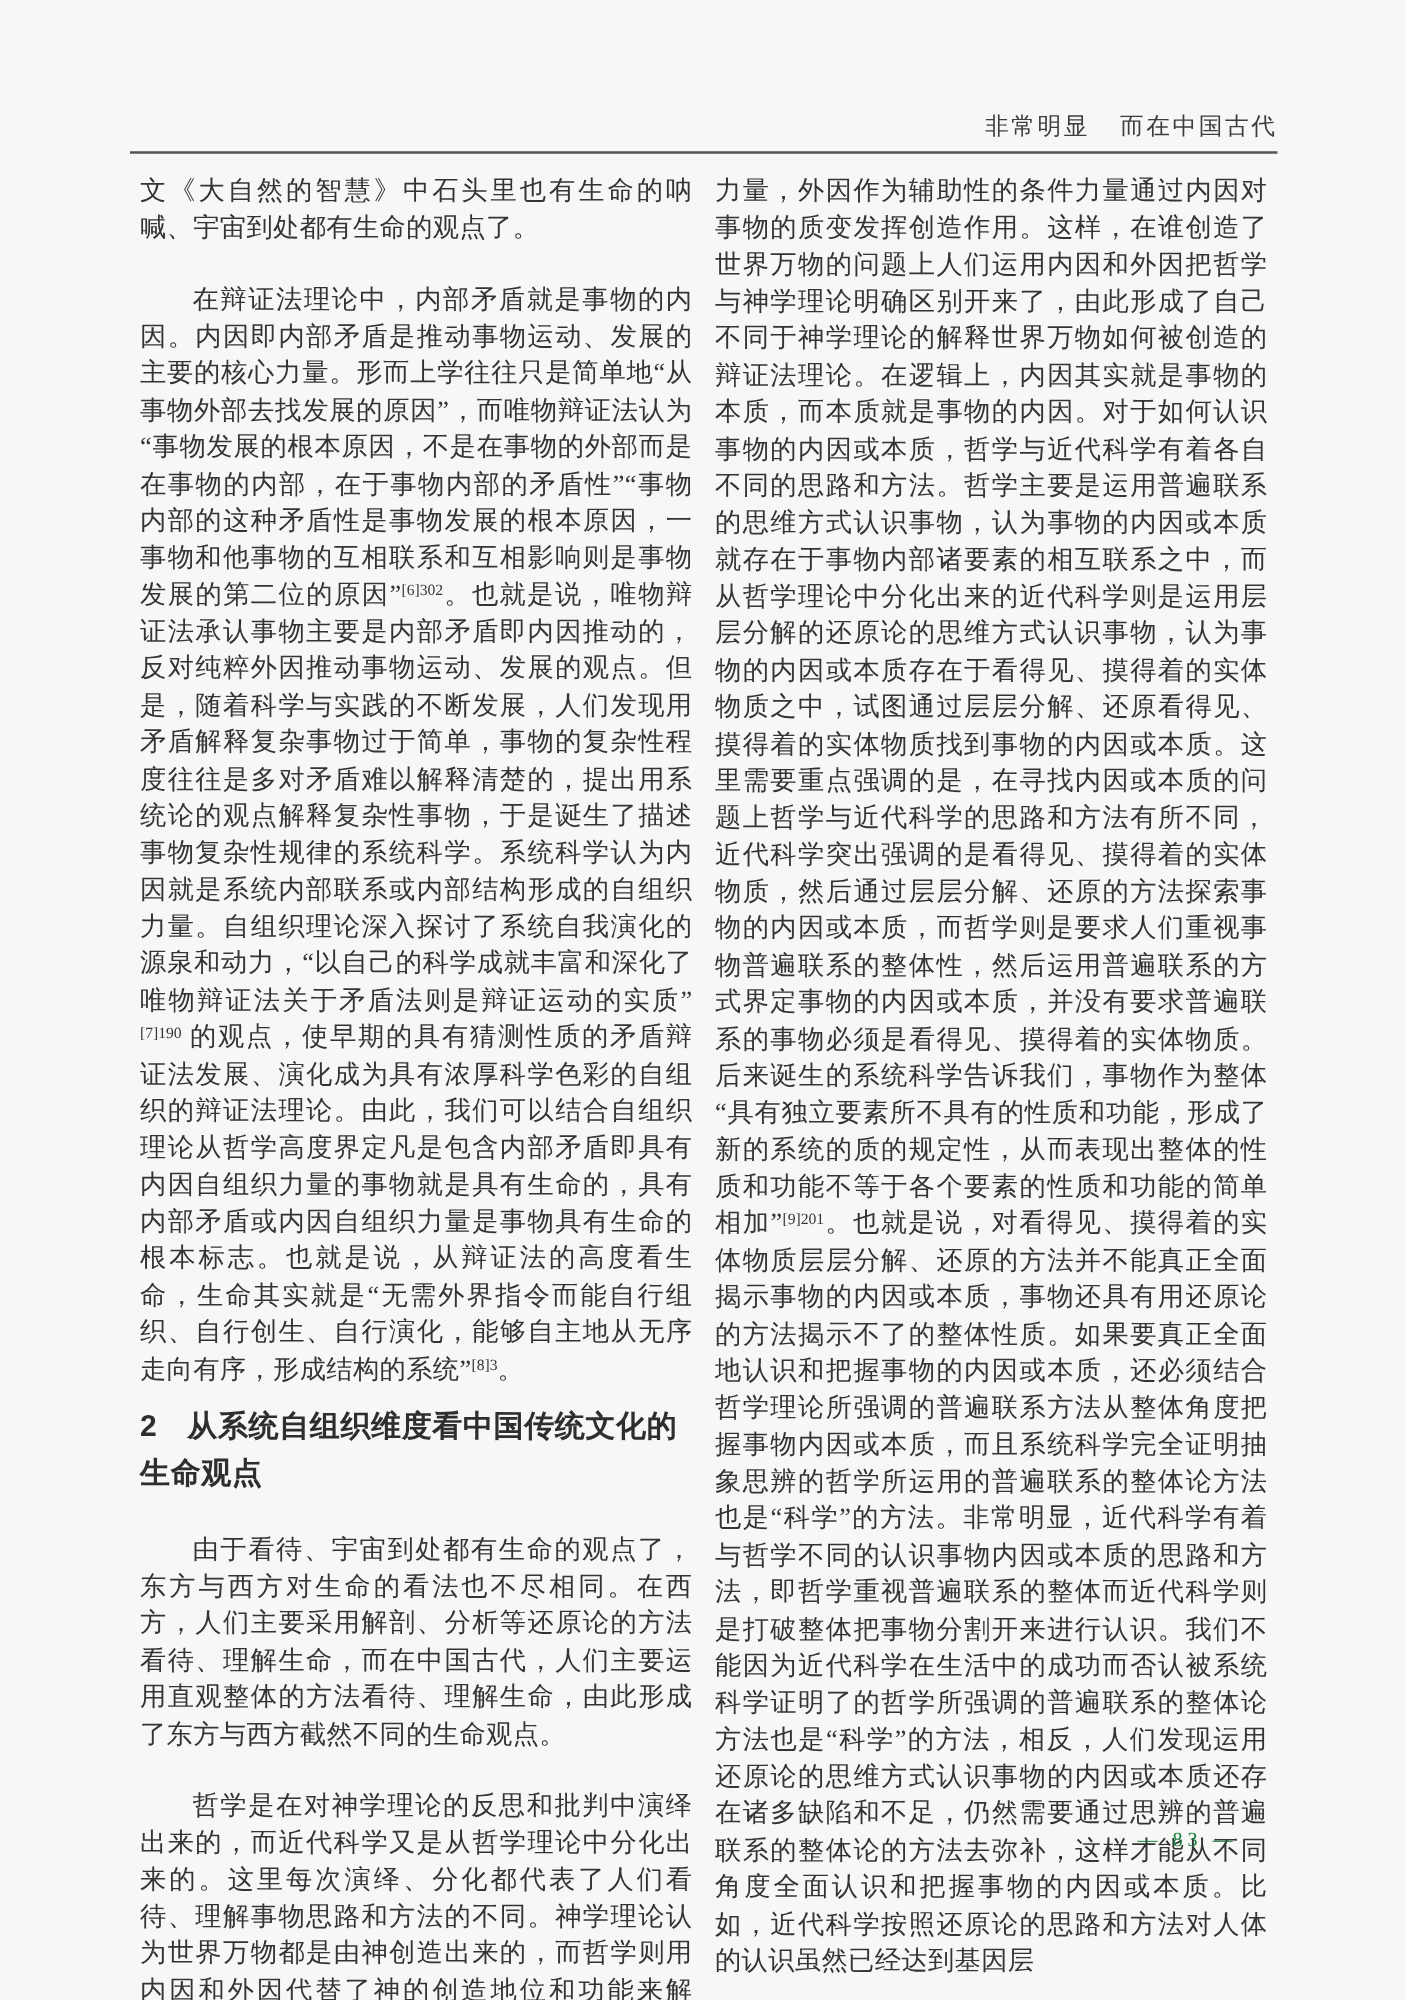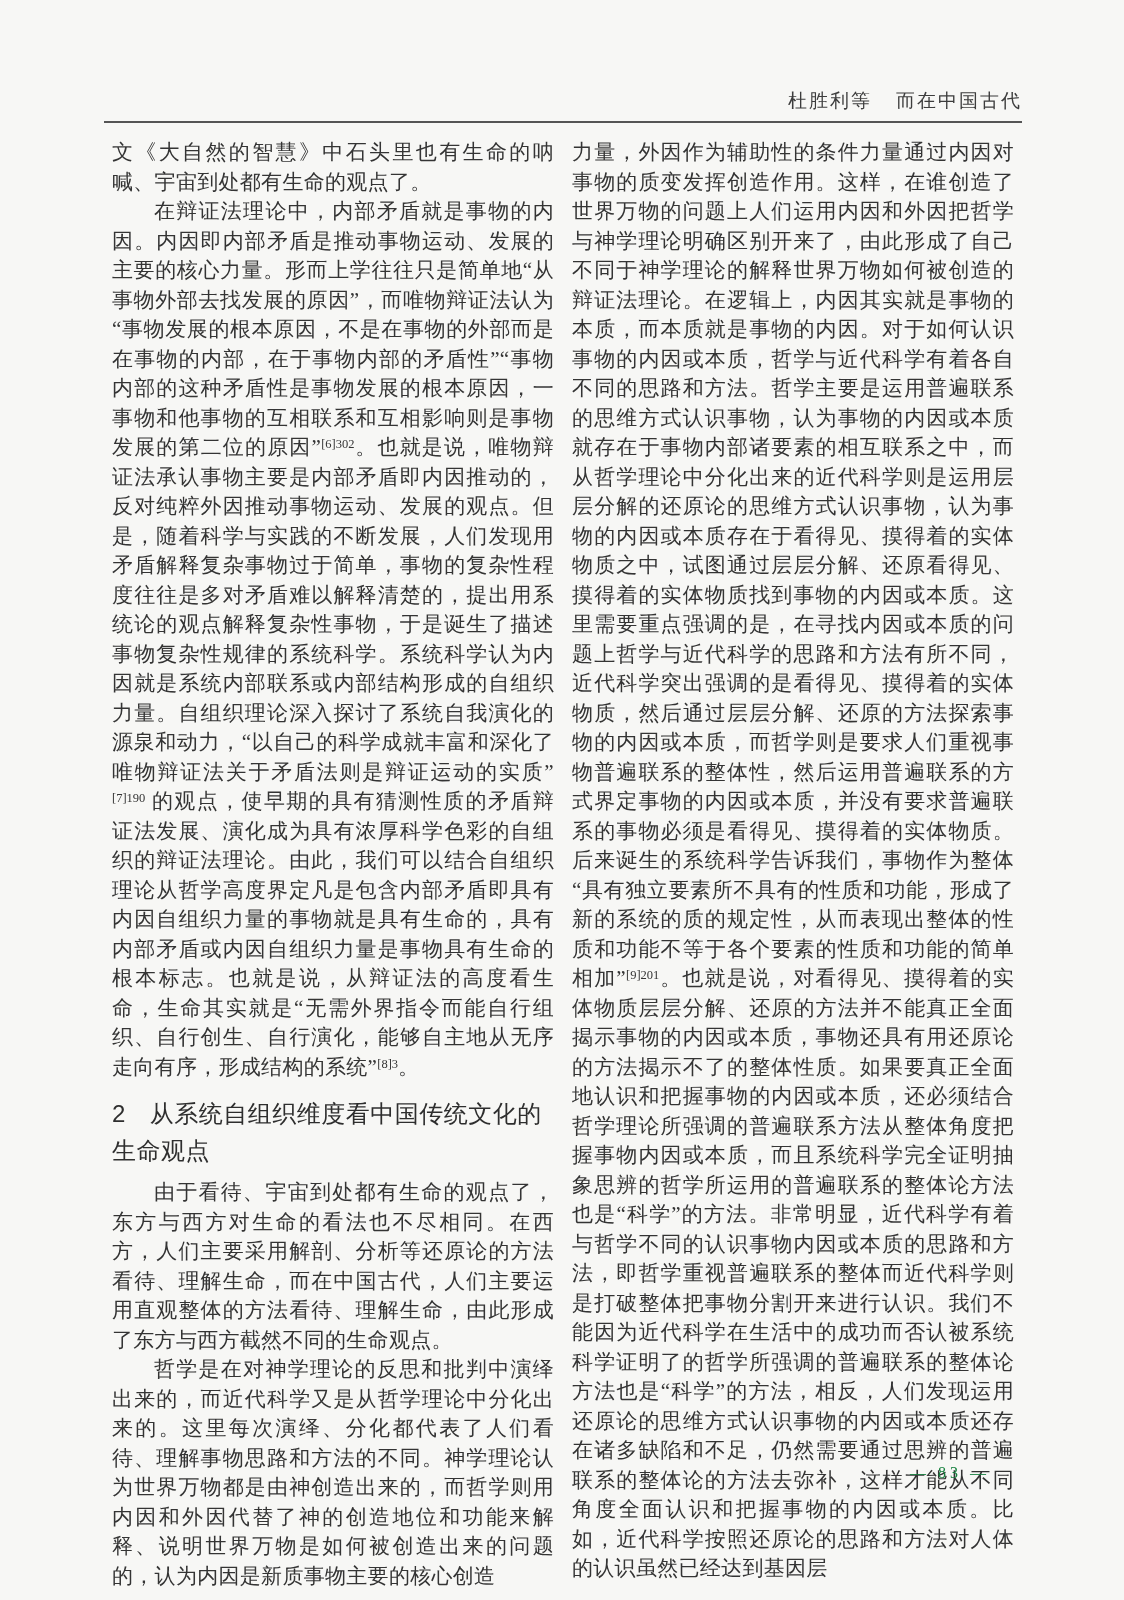--- a/index.html
+++ b/index.html
@@ -41,32 +41,32 @@
     gap: 18px;
   }
   .col { width: 442px; }
   .para {
     margin: 0;
     font-size: 21px;
     line-height: 29.5px;
     text-align: justify;
     letter-spacing: 0.3px;
   }
-  .para.indent { text-indent: 2em; }
+  .para.indent { text-indent: 2em; margin-top: 28px; }
   .para sup {
     font-size: 12.5px;
     line-height: 0;
     position: relative;
     top: -0.45em;
     vertical-align: baseline;
     letter-spacing: 0;
   }
   h2.section-heading {
     font-family: "Liberation Sans", "DejaVu Sans", sans-serif;
-    font-weight: 400;
+    font-weight: 700;
     font-size: 24px;
     line-height: 37px;
     color: #2e2e2e;
     margin: 13px 0 9px 0;
     text-align: left;
     letter-spacing: 0.5px;
   }
   h2.section-heading .h-num { margin-right: 24px; }
   .page-number {
     position: absolute;
@@ -77,21 +77,21 @@
     letter-spacing: 4px;
     white-space: nowrap;
   }
 </style>
 </head>
 <body>
 
 <div class="page">
 
   <div class="running-header">
-    <span class="author">杜胜利等</span><span>而在中国古代</span>
+    <span class="author">非常明显</span><span>而在中国古代</span>
   </div>
 
   <div class="header-rule"></div>
 
   <div class="content">
     <div class="col">
         <p class="para">文《大自然的智慧》中石头里也有生命的呐喊、宇宙到处都有生命的观点了。</p>
         <p class="para indent">在辩证法理论中，内部矛盾就是事物的内因。内因即内部矛盾是推动事物运动、发展的主要的核心力量。形而上学往往只是简单地“从事物外部去找发展的原因”，而唯物辩证法认为“事物发展的根本原因，不是在事物的外部而是在事物的内部，在于事物内部的矛盾性”“事物内部的这种矛盾性是事物发展的根本原因，一事物和他事物的互相联系和互相影响则是事物发展的第二位的原因”<sup>[6]302</sup>。也就是说，唯物辩证法承认事物主要是内部矛盾即内因推动的，反对纯粹外因推动事物运动、发展的观点。但是，随着科学与实践的不断发展，人们发现用矛盾解释复杂事物过于简单，事物的复杂性程度往往是多对矛盾难以解释清楚的，提出用系统论的观点解释复杂性事物，于是诞生了描述事物复杂性规律的系统科学。系统科学认为内因就是系统内部联系或内部结构形成的自组织力量。自组织理论深入探讨了系统自我演化的源泉和动力，“以自己的科学成就丰富和深化了唯物辩证法关于矛盾法则是辩证运动的实质”<sup>[7]190</sup> 的观点，使早期的具有猜测性质的矛盾辩证法发展、演化成为具有浓厚科学色彩的自组织的辩证法理论。由此，我们可以结合自组织理论从哲学高度界定凡是包含内部矛盾即具有内因自组织力量的事物就是具有生命的，具有内部矛盾或内因自组织力量是事物具有生命的根本标志。也就是说，从辩证法的高度看生命，生命其实就是“无需外界指令而能自行组织、自行创生、自行演化，能够自主地从无序走向有序，形成结构的系统”<sup>[8]3</sup>。</p>
         <h2 class="section-heading"><span class="h-num">2</span><span>从系统自组织维度看中国传统文化的生命观点</span></h2>
         <p class="para indent">由于看待、宇宙到处都有生命的观点了，东方与西方对生命的看法也不尽相同。在西方，人们主要采用解剖、分析等还原论的方法看待、理解生命，而在中国古代，人们主要运用直观整体的方法看待、理解生命，由此形成了东方与西方截然不同的生命观点。</p>

